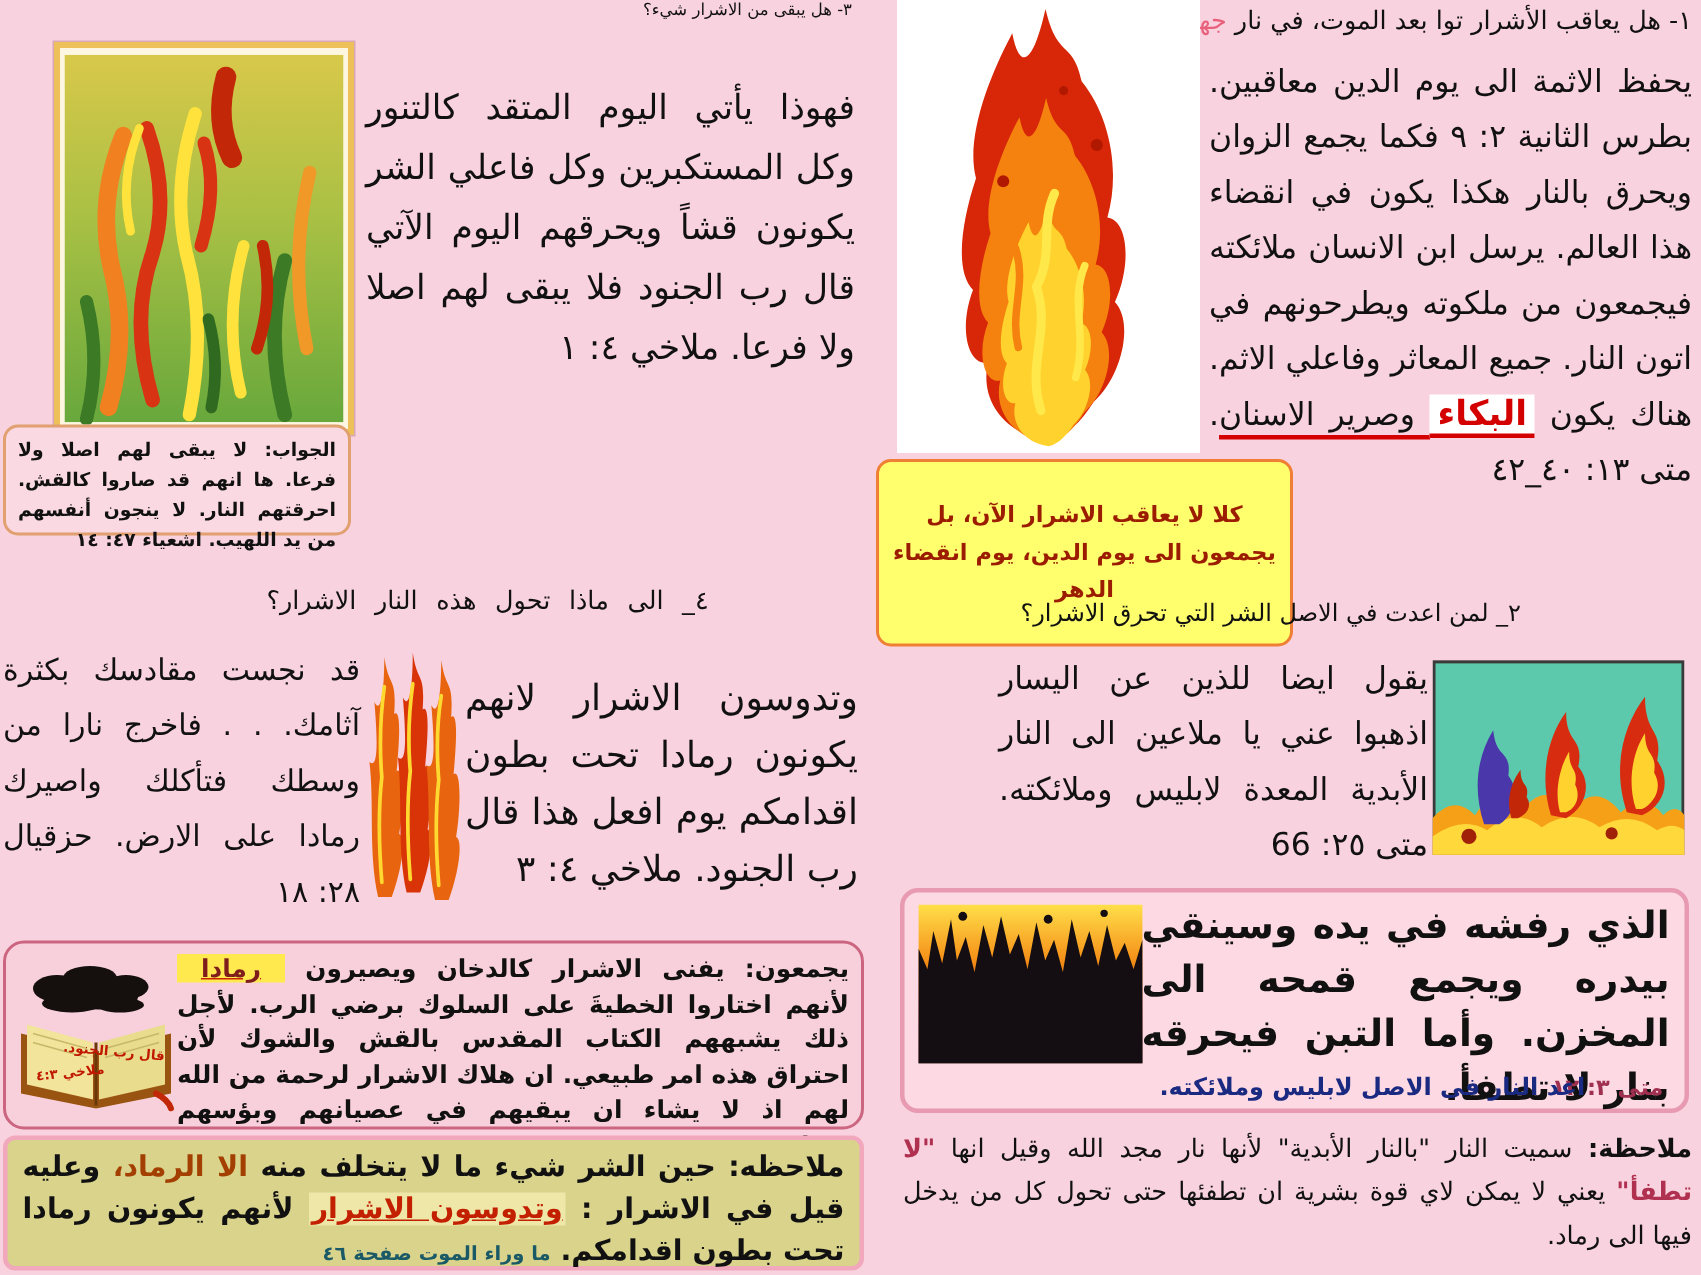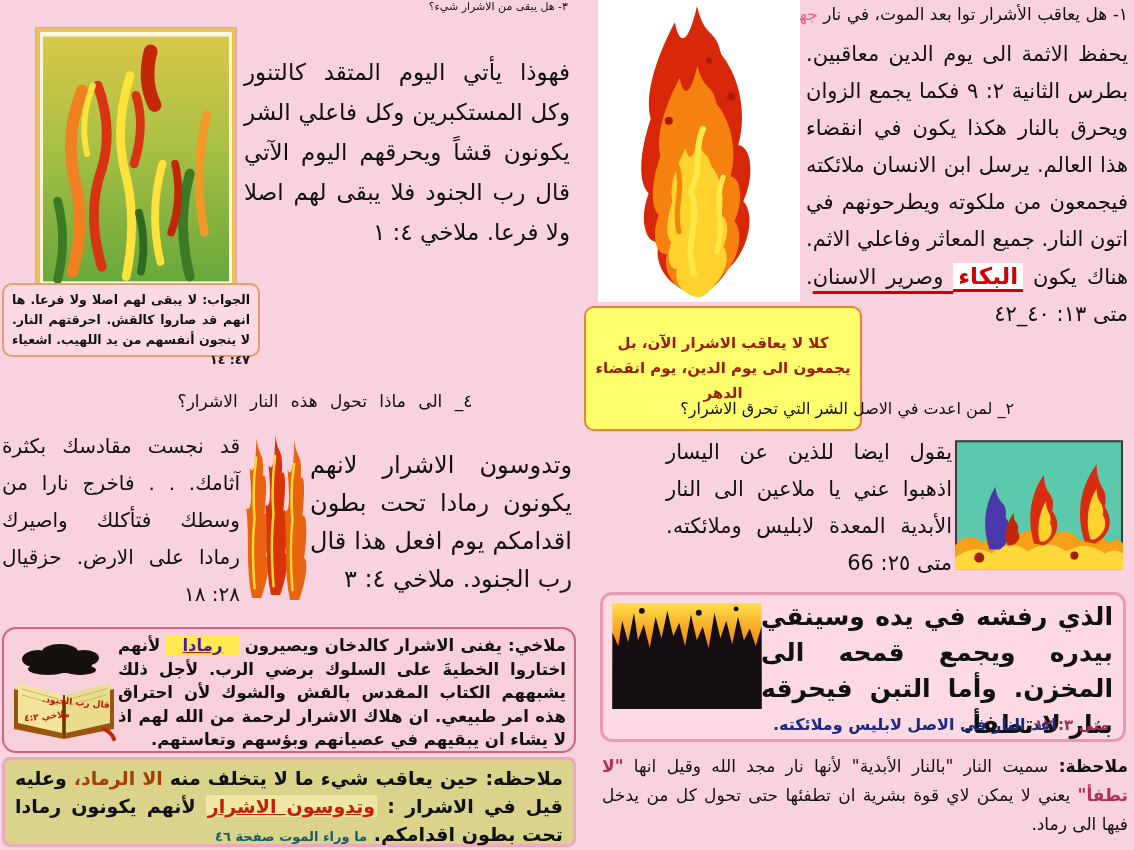--- a/index.html
+++ b/index.html
@@ -32,34 +32,34 @@
   .bigbox-caption{left:170px;bottom:5px;font-size:16px;font-weight:bold;color:#1a2a80;}
   .note2{left:602px;top:752px;width:526px;font-size:17px;line-height:29px;text-align:justify;text-align-last:right;}
   .note-label{font-weight:bold;}
   .hl-quench{color:#b03050;font-weight:bold;}
   
   .q3-heading{top:0;right:566px;width:330px;font-size:11px;}
   .painting{left:36px;top:28px;width:200px;height:262px;box-sizing:border-box;
     border:4px solid #eec05a;background:#fdf6e0;padding:3px;box-shadow:0 0 0 1px #d9a8b8;}
   .painting svg{display:block;width:100%;height:100%;}
   .q3-para{top:52px;right:564px;width:326px;font-size:23px;line-height:40px;}
-  .ans1{left:2px;top:283px;width:258px;height:74px;box-sizing:border-box;padding:5px 8px;
+  .ans1{left:2px;top:283px;width:232px;height:74px;box-sizing:border-box;padding:5px 8px;
     background:#fbd9e3;border:2px solid #e0a070;border-radius:10px;
     font-size:12.5px;font-weight:bold;line-height:20px;text-align:justify;text-align-last:right;}
   .q4-heading{top:391px;right:574px;width:470px;font-size:17px;text-align:center;word-spacing:7px;}
   .q4-right{top:424px;right:562px;width:262px;font-size:24px;line-height:38px;margin-top:22px;}
   .flamestrip{left:243px;top:428px;width:66px;height:175px;}
   .q4-left{top:428px;left:2px;width:238px;font-size:20px;line-height:37px;}
   .ans4{left:2px;top:627px;width:574px;height:126px;box-sizing:border-box;
     background:#f8d0dc;border:2px solid #cc6680;border-radius:14px;}
   .ans4-img{left:4px;top:8px;width:112px;height:108px;}
   .book-t1{position:absolute;right:10px;top:60px;font-size:9px;color:#c01800;font-weight:bold;transform:rotate(5deg);}
   .book-t2{position:absolute;left:16px;top:74px;font-size:9px;color:#c01800;font-weight:bold;transform:rotate(-6deg);}
   .ans4-text{right:8px;top:5px;width:448px;font-size:16.5px;font-weight:bold;line-height:23.5px;text-align:justify;text-align-last:right;}
-  .hl-ramada{background:#ffe94f;color:#4c1d95;text-decoration:underline;text-decoration-color:#cc2200;padding:0 16px;}
+  .hl-ramada{background:#ffe94f;color:#7f1d1d;text-decoration:underline;text-decoration-color:#cc2200;padding:0 16px;}
   .note4{left:2px;top:757px;width:574px;height:90px;box-sizing:border-box;padding:4px 10px;
     background:#d9d38c;border:3px solid #f2a8bc;border-radius:8px;
     font-size:19px;font-weight:bold;line-height:28px;text-align:justify;text-align-last:right;}
   .hl-ember{color:#a33f00;text-decoration-color:#a33f00;text-decoration-thickness:2px;text-underline-offset:4px;}
   .hl-tread{background:#eee7a8;color:#c22000;text-decoration:underline;text-decoration-color:#c22000;padding:0 2px;}
   .note4-ref{font-size:13px;color:#1a5a66;}
   svg{display:block;}
 </style>
 </head>
 <body>
@@ -204,18 +204,18 @@
         <path d="M10 46 L54 58 L54 96 L10 86 Z" fill="#f2e49a"></path>
         <path d="M58 58 L102 46 L102 86 L58 96 Z" fill="#e9dc8c"></path>
         <path d="M56 58 L56 100" stroke="#6a3808" stroke-width="2"></path>
         <path d="M14 52 L50 62 M14 58 L50 68" stroke="#c8b86a" stroke-width="1"></path>
         <path d="M62 62 L98 52 M62 68 L98 58" stroke="#c8b86a" stroke-width="1"></path>
         <path d="M96 92 q8 4 10 10" stroke="#c22808" stroke-width="4" fill="none" stroke-linecap="round"></path>
       </svg>
       <span class="book-t1">قال رب الجنود.</span>
       <span class="book-t2">ملاخي ٤:٣</span>
     </div>
-    <div class="abs ans4-text"><span>ملاخي: يفنى الاشرار كالدخان ويصيرون </span><span class="hl-ramada">رمادا</span><span> لأنهم اختاروا الخطيةَ على السلوك برضي الرب. لأجل ذلك يشبههم الكتاب المقدس بالقش والشوك لأن احتراق هذه امر طبيعي. ان هلاك الاشرار لرحمة من الله لهم اذ لا يشاء ان يبقيهم في عصيانهم وبؤسهم وتعاستهم.</span></div>
-  </div>
-
-  <div class="abs note4"><span class="note-label">ملاحظه:</span><span> حين يعاقب شيء ما لا يتخلف منه </span><span class="hl-ember">الا الرماد،</span><span> وعليه قيل في الاشرار : </span><span class="hl-tread">وتدوسون الاشرار</span><span> لأنهم يكونون رمادا تحت بطون اقدامكم. </span><span class="note4-ref">ما وراء الموت صفحة ٤٦</span></div>
+    <div class="abs ans4-text"><span>يجمعون: يفنى الاشرار كالدخان ويصيرون </span><span class="hl-ramada">رمادا</span><span> لأنهم اختاروا الخطيةَ على السلوك برضي الرب. لأجل ذلك يشبههم الكتاب المقدس بالقش والشوك لأن احتراق هذه امر طبيعي. ان هلاك الاشرار لرحمة من الله لهم اذ لا يشاء ان يبقيهم في عصيانهم وبؤسهم وتعاستهم.</span></div>
+  </div>
+
+  <div class="abs note4"><span class="note-label">ملاحظه:</span><span> حين الشر شيء ما لا يتخلف منه </span><span class="hl-ember">الا الرماد،</span><span> وعليه قيل في الاشرار : </span><span class="hl-tread">وتدوسون الاشرار</span><span> لأنهم يكونون رمادا تحت بطون اقدامكم. </span><span class="note4-ref">ما وراء الموت صفحة ٤٦</span></div>
 
 </div>
 
 </body></html>

